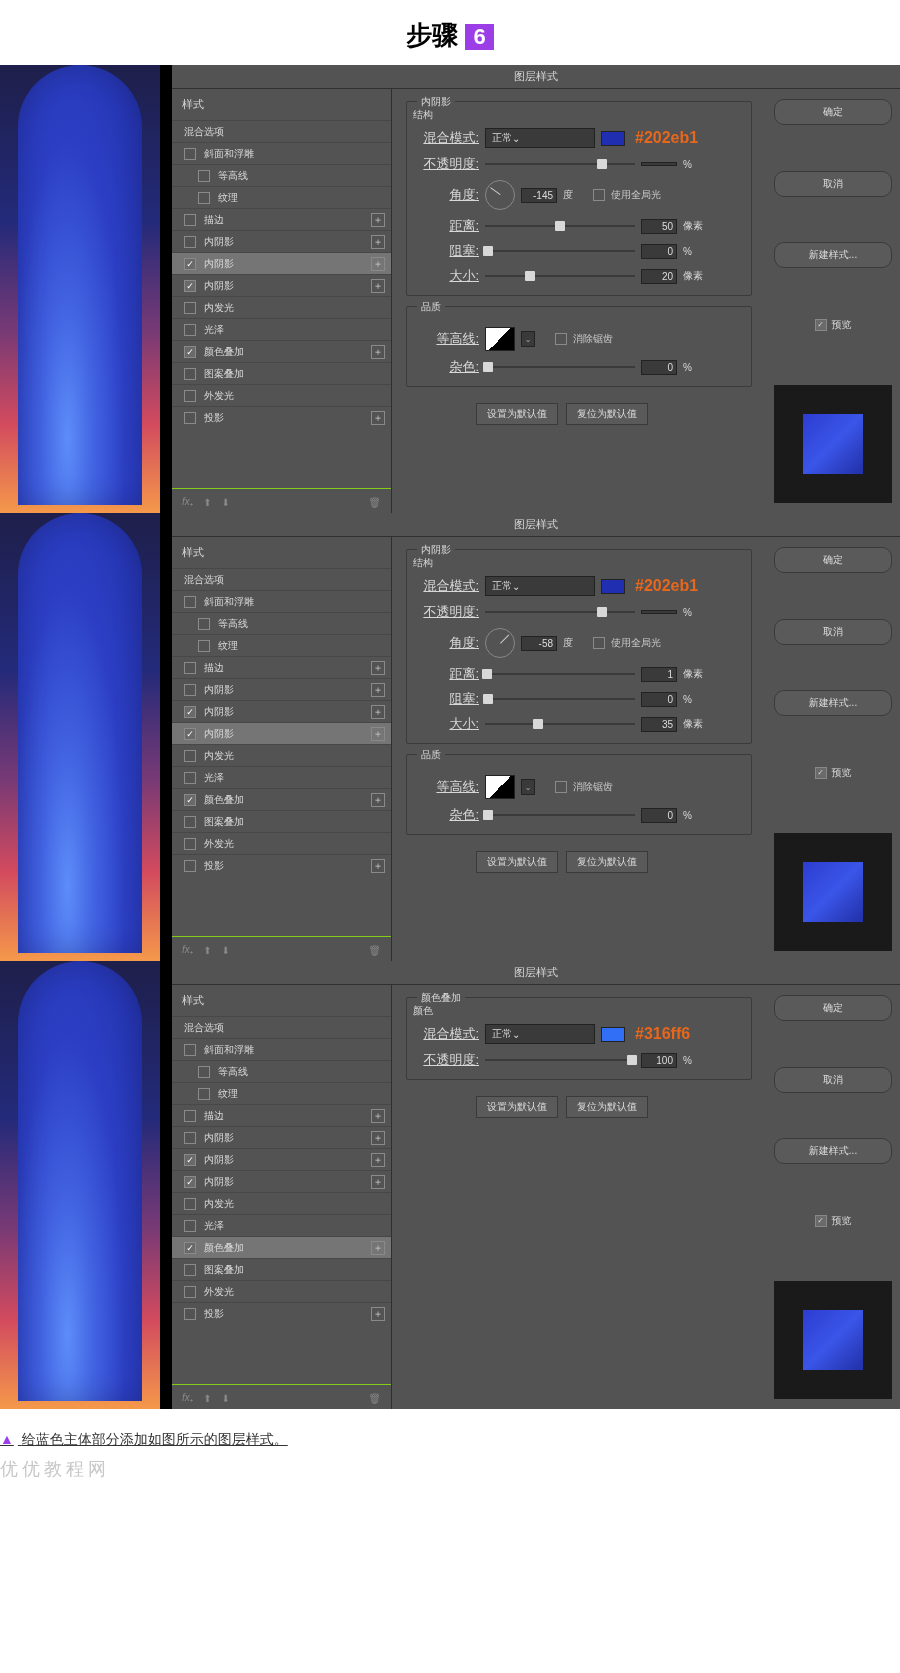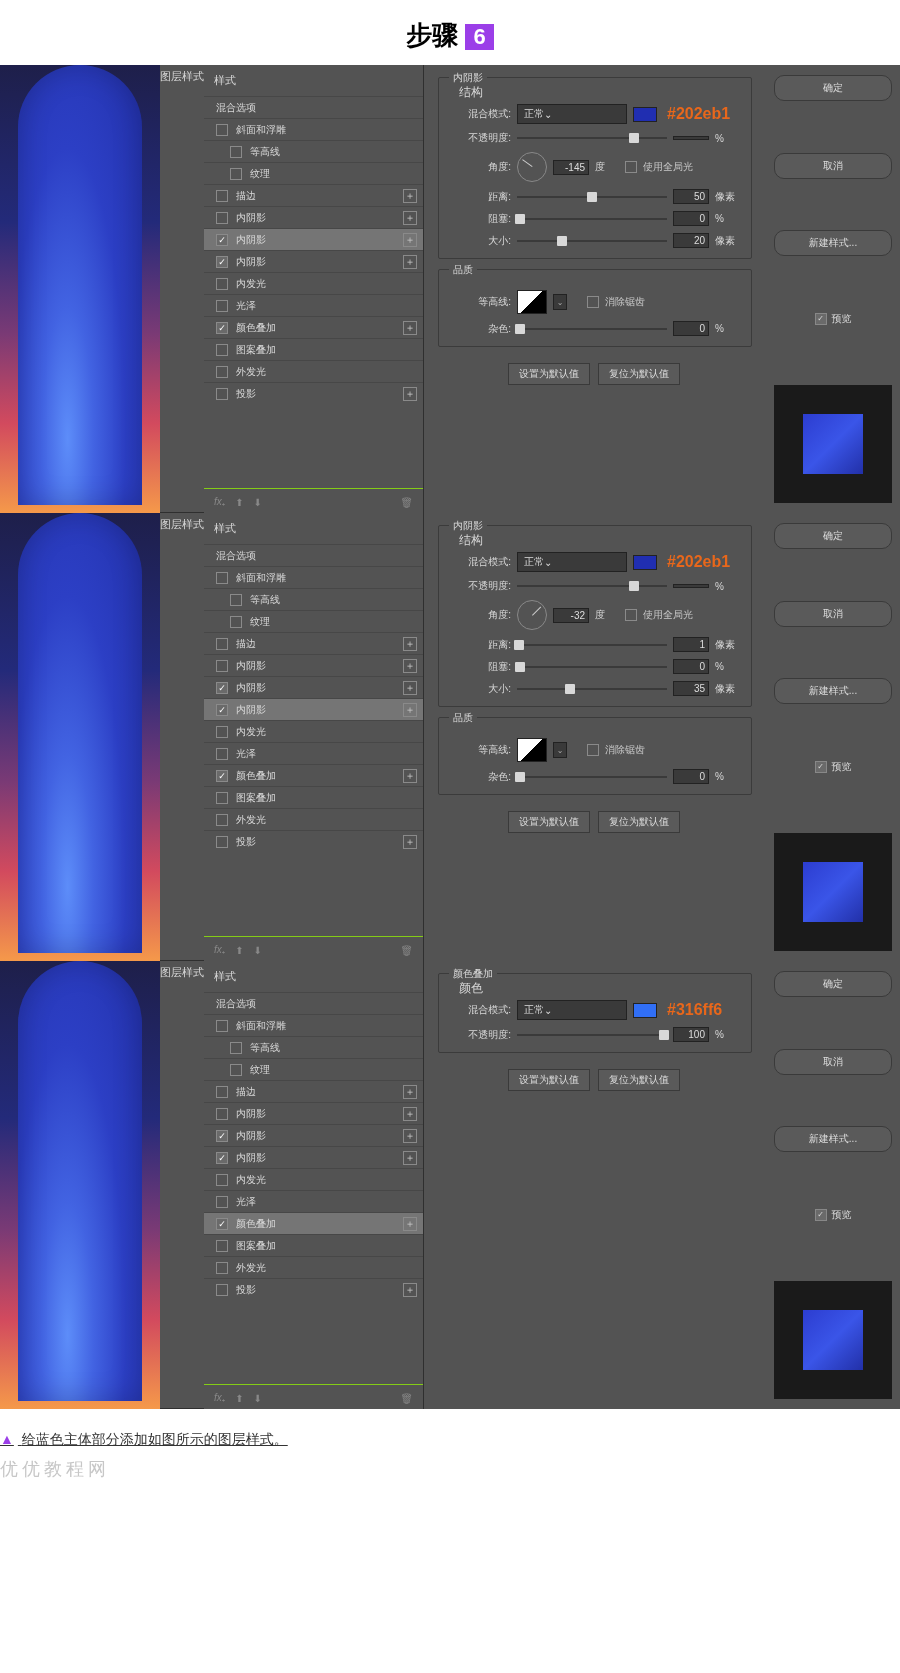--- a/index.html
+++ b/index.html
@@ -7,43 +7,43 @@
 .page-header { text-align: center; padding: 18px 0 12px; }
 .step-label { font-size: 26px; font-weight: bold; color: #000; display: inline; }
 .step-num { display: inline-block; background: #9b3ee8; color: #fff; padding: 0 8px; font-size: 22px; font-weight: bold; margin-left: 4px; }
 
 .panel-wrap { display: flex; height: 448px; background: #000; }
 .preview-col { width: 160px; position: relative; overflow: hidden; }
 .preview-bg { position: absolute; inset: 0; background: linear-gradient(to bottom, #1e1f4a 0%, #232a7a 35%, #7a3a75 60%, #d24a5e 80%, #f5994a 100%); }
 .preview-arch { position: absolute; left: 18px; top: 0; width: 124px; height: 440px; background: radial-gradient(ellipse at 40% 85%, #5d8df9 0%, #4263e2 25%, #2c3fc5 55%, #2230a8 100%); border-radius: 62px 62px 0 0; box-shadow: inset 0 0 30px rgba(0,0,0,.2); }
 .preview-arch::before { content:""; position:absolute; top:-50px; left:0; right:0; height:200px; background:linear-gradient(to bottom, transparent, transparent); border-radius:62px 62px 0 0; clip-path: polygon(50% 0, 100% 100%, 0 100%); }
 
-.dialog { flex: 1; background: #7f1d1d; display: flex; flex-direction: row; }
+.dialog { flex: 1; background: #7f1d1d; display: flex; flex-direction: column; margin-left: 12px; }
 .dialog-title { background: #535353; border-bottom: 1px solid #2f2f2f; padding: 4px 0; text-align: center; color: #d8d8d8; font-size: 11px; }
 .dialog-body { display: flex; flex: 1; }
 .styles-col { width: 220px; background: #535353; border-right: 1px solid #2f2f2f; display: flex; flex-direction: column; }
 .styles-header { padding: 8px 10px; color: #d8d8d8; font-size: 11px; }
 .styles-list { flex: 1; }
 .style-row { display: flex; align-items: center; padding: 4px 6px 4px 12px; border-top: 1px solid #474747; background: #535353; cursor: pointer; height: 22px; }
 .style-row.indent { padding-left: 26px; }
 .style-row.selected { background: #757575; }
 .style-chk { width: 12px; height: 12px; border: 1px solid #8a8a8a; margin-right: 8px; display:flex; align-items:center; justify-content:center; font-size:9px; color:#fff; }
 .style-chk.checked { background:#6a6a6a; }
 .style-label { flex: 1; color: #d8d8d8; font-size: 10px; }
 .style-add { width: 14px; height: 14px; border: 1px solid #8a8a8a; display: flex; align-items: center; justify-content: center; color: #c8c8c8; font-size: 10px; }
 .styles-footer { border-top: 1px solid #84cc16; padding: 5px 10px; display: flex; align-items:flex-end; gap:10px; color:#888; font-size:10px; }
 .styles-footer .sp { flex:1; }
 
 .ctrl-col { flex: 1; background: #535353; padding: 12px 14px; position: relative; }
 .ctrl-section { border: 1px solid #3b3b3b; border-radius: 2px; margin-bottom: 10px; position: relative; }
 .ctrl-legend { position: absolute; top: -7px; left: 10px; background: #535353; padding: 0 4px; font-size: 10px; color: #d8d8d8; }
-.ctrl-sublegend { position:absolute; top:6px; left:20px; font-size:12px; color:#d8d8d8; }
+.ctrl-sublegend { position:absolute; top:6px; left:6px; font-size:10px; color:#d8d8d8; }
 .ctrl-grid { padding: 20px 12px 10px; display: flex; flex-direction: column; gap: 7px; }
 .ctrl-row { display: flex; align-items: center; gap: 6px; }
-.ctrl-label { width: 60px; text-align: right; color: #d8d8d8; font-size: 10px; }
+.ctrl-label { width: 60px; text-align: right; color: #d8d8d8; font-size: 13px; text-decoration: underline; }
 .select-box { flex: 1; max-width: 110px; background: #3a3a3a; border: 1px solid #222; padding: 2px 6px; display:flex; justify-content:flex-start; align-items:center; color:#ddd; font-size:10px; }
 .color-swatch { width: 24px; height: 15px; border: 1px solid #222; cursor:pointer; }
 .hexnote { color: #e8671b; font-size: 16px; font-weight: bold; margin-left: 4px; }
 .slider-track { flex:1; max-width: 150px; height: 2px; background:#3a3a3a; position:relative; }
 .slider-thumb { position:absolute; top:-4px; width:10px; height:10px; background:#d8d8d8; border-radius:1px; transform:translateX(-50%); }
 .val-box { width: 36px; background:#3a3a3a; border:1px solid #222; padding:1px 3px; color:#ddd; font-size:10px; text-align:right; }
 .unit { color:#d8d8d8; font-size:10px; width:24px; }
 .angle-dial { width:30px; height:30px; border:1px solid #888; border-radius:50%; position:relative; }
 .angle-hand { position:absolute; left:50%; top:50%; width:12px; height:1px; background:#ccc; transform-origin:0 0; }
 .contour-sw { width:30px; height:24px; background:linear-gradient(135deg,#fff 50%,#000 50%); border:1px solid #222; }
@@ -369,21 +369,21 @@
                     <div class="slider-thumb" style="left:78%"></div>
                   </div>
         <div class="val-box"></div>
         <span class="unit">%</span>
       </div>
       <div class="ctrl-row">
         <span class="ctrl-label">角度:</span>
         <div class="angle-dial">
                     <div class="angle-hand" style="transform:rotate(-45deg)"></div>
                   </div>
-        <div class="val-box">-32</div>
+        <div class="val-box">-58</div>
         <span class="unit">度</span>
         <span class="chk-inline"></span>
         <span style="font-size:10px">使用全局光</span>
       </div>
       <div class="ctrl-row">
         <span class="ctrl-label">距离:</span>
         <div class="slider-track">
                     <div class="slider-thumb" style="left:1%"></div>
                   </div>
         <div class="val-box">1</div>

